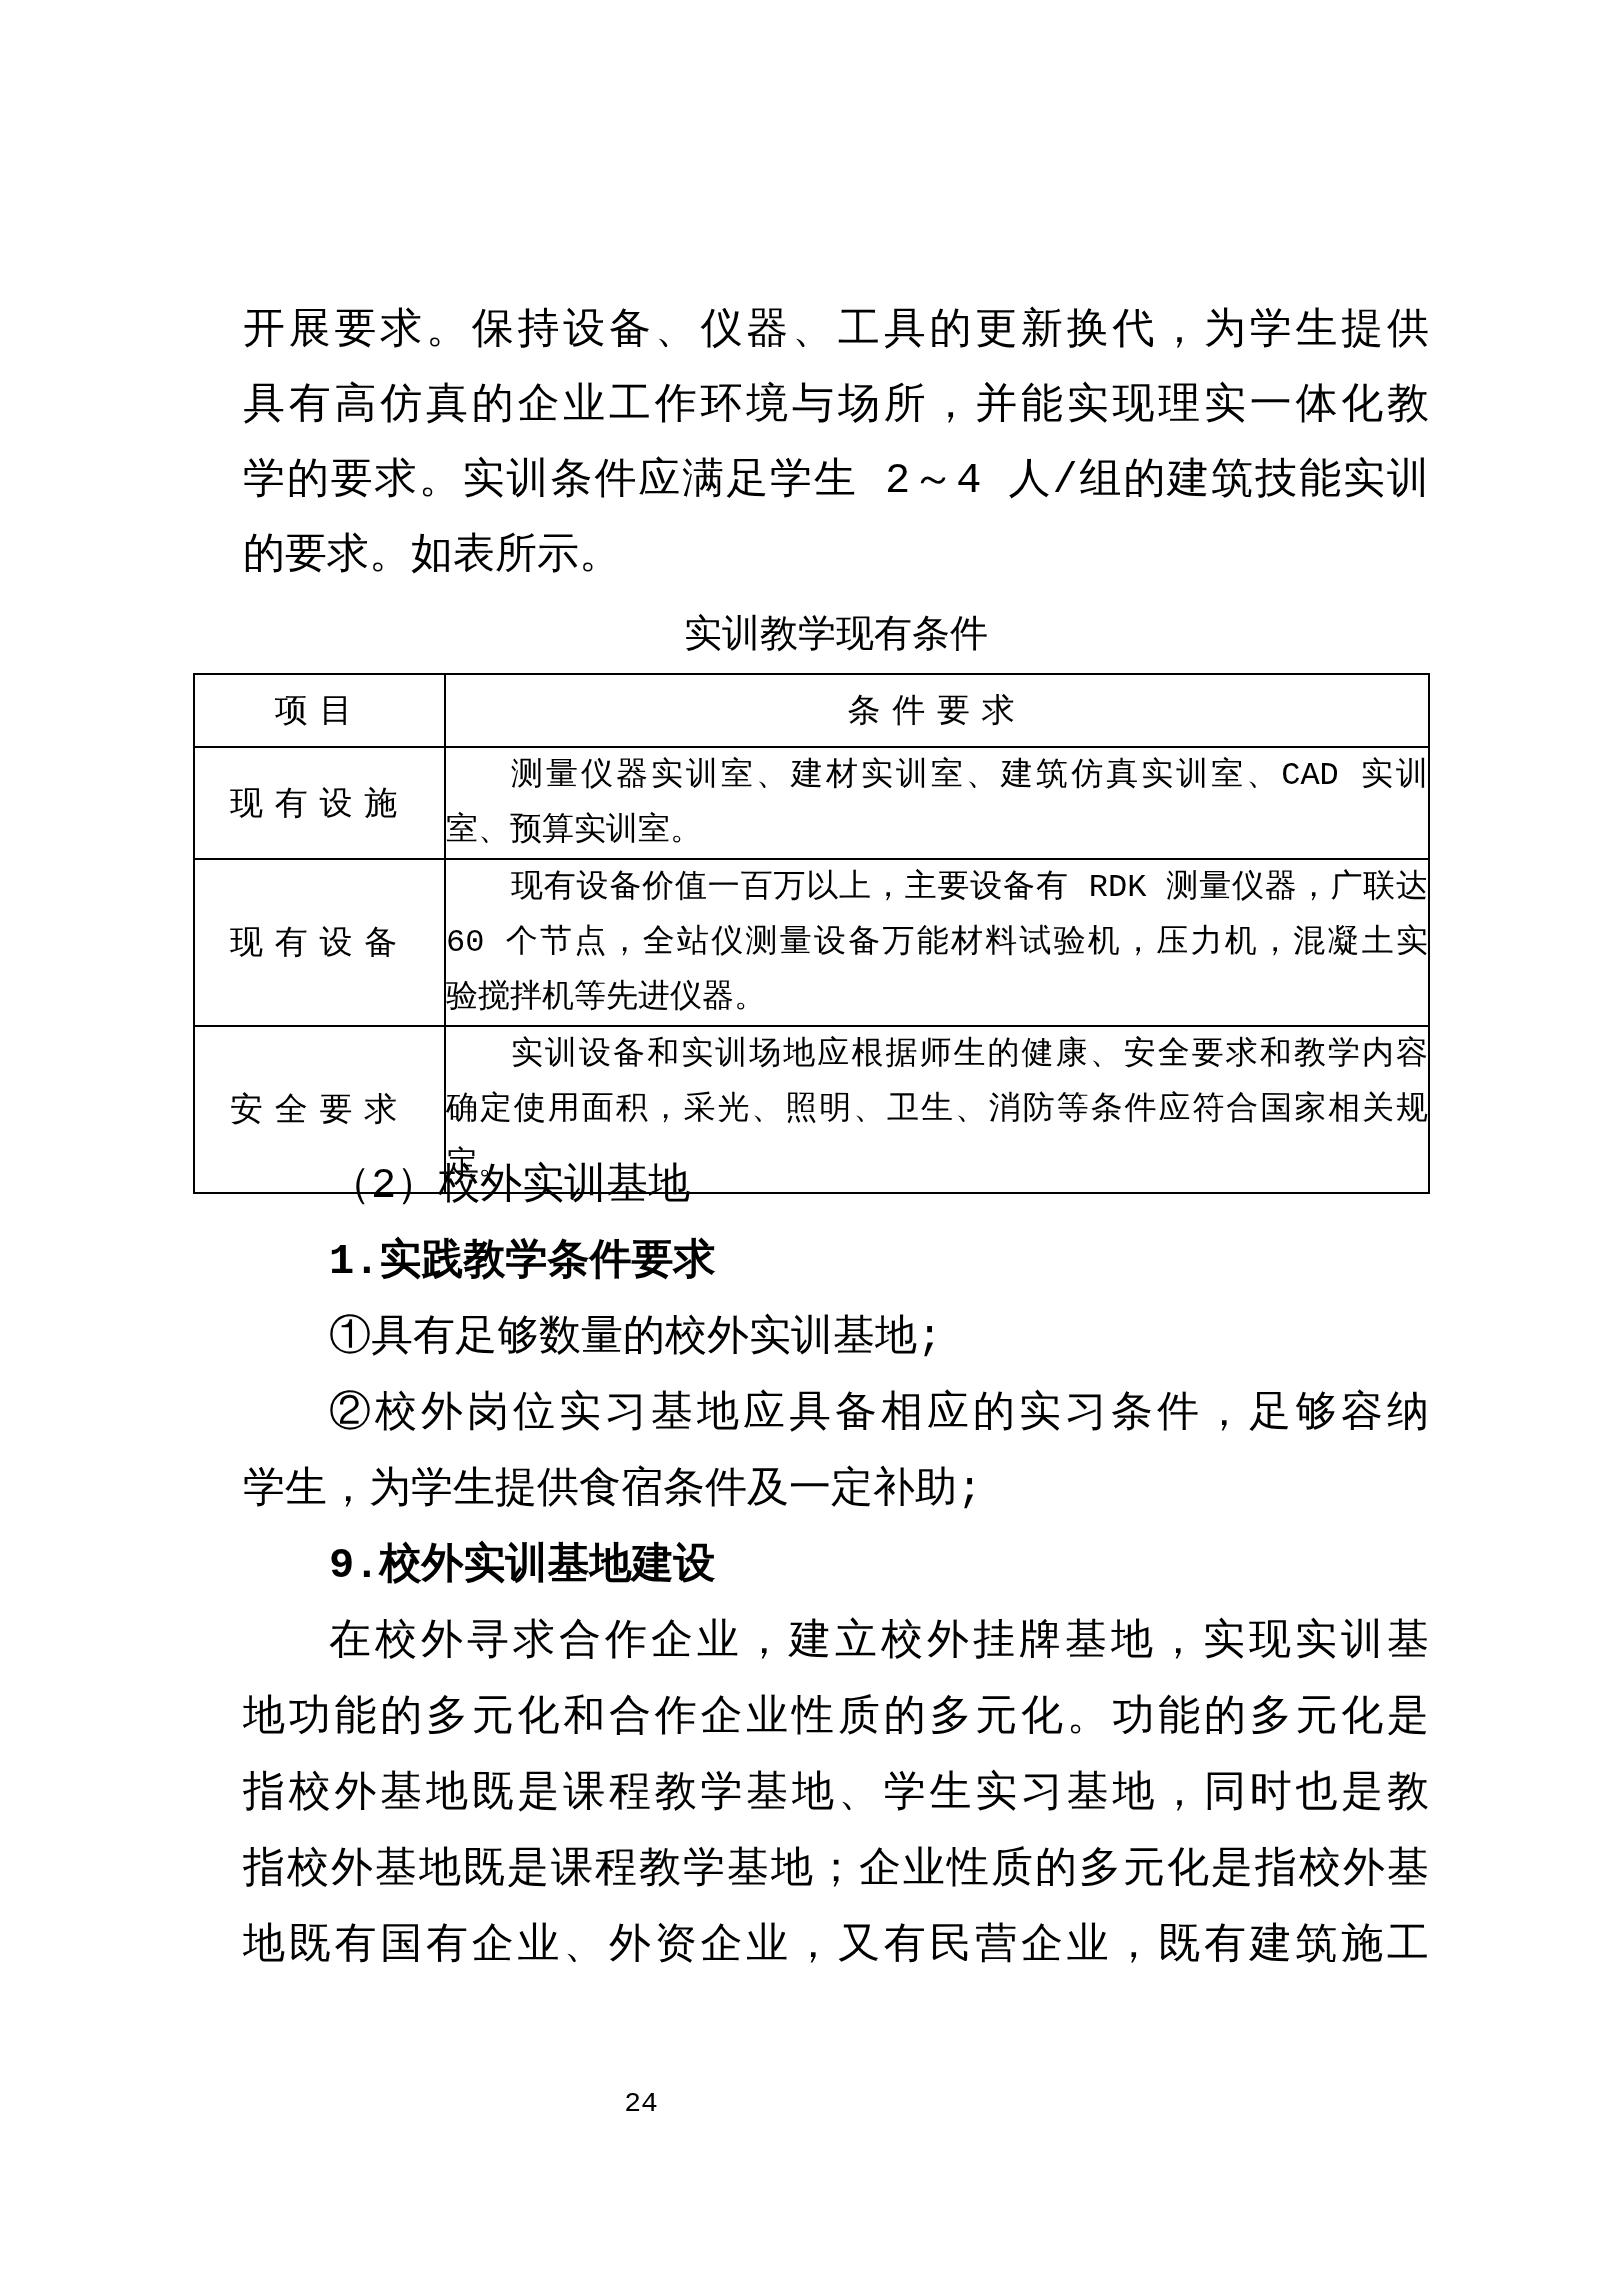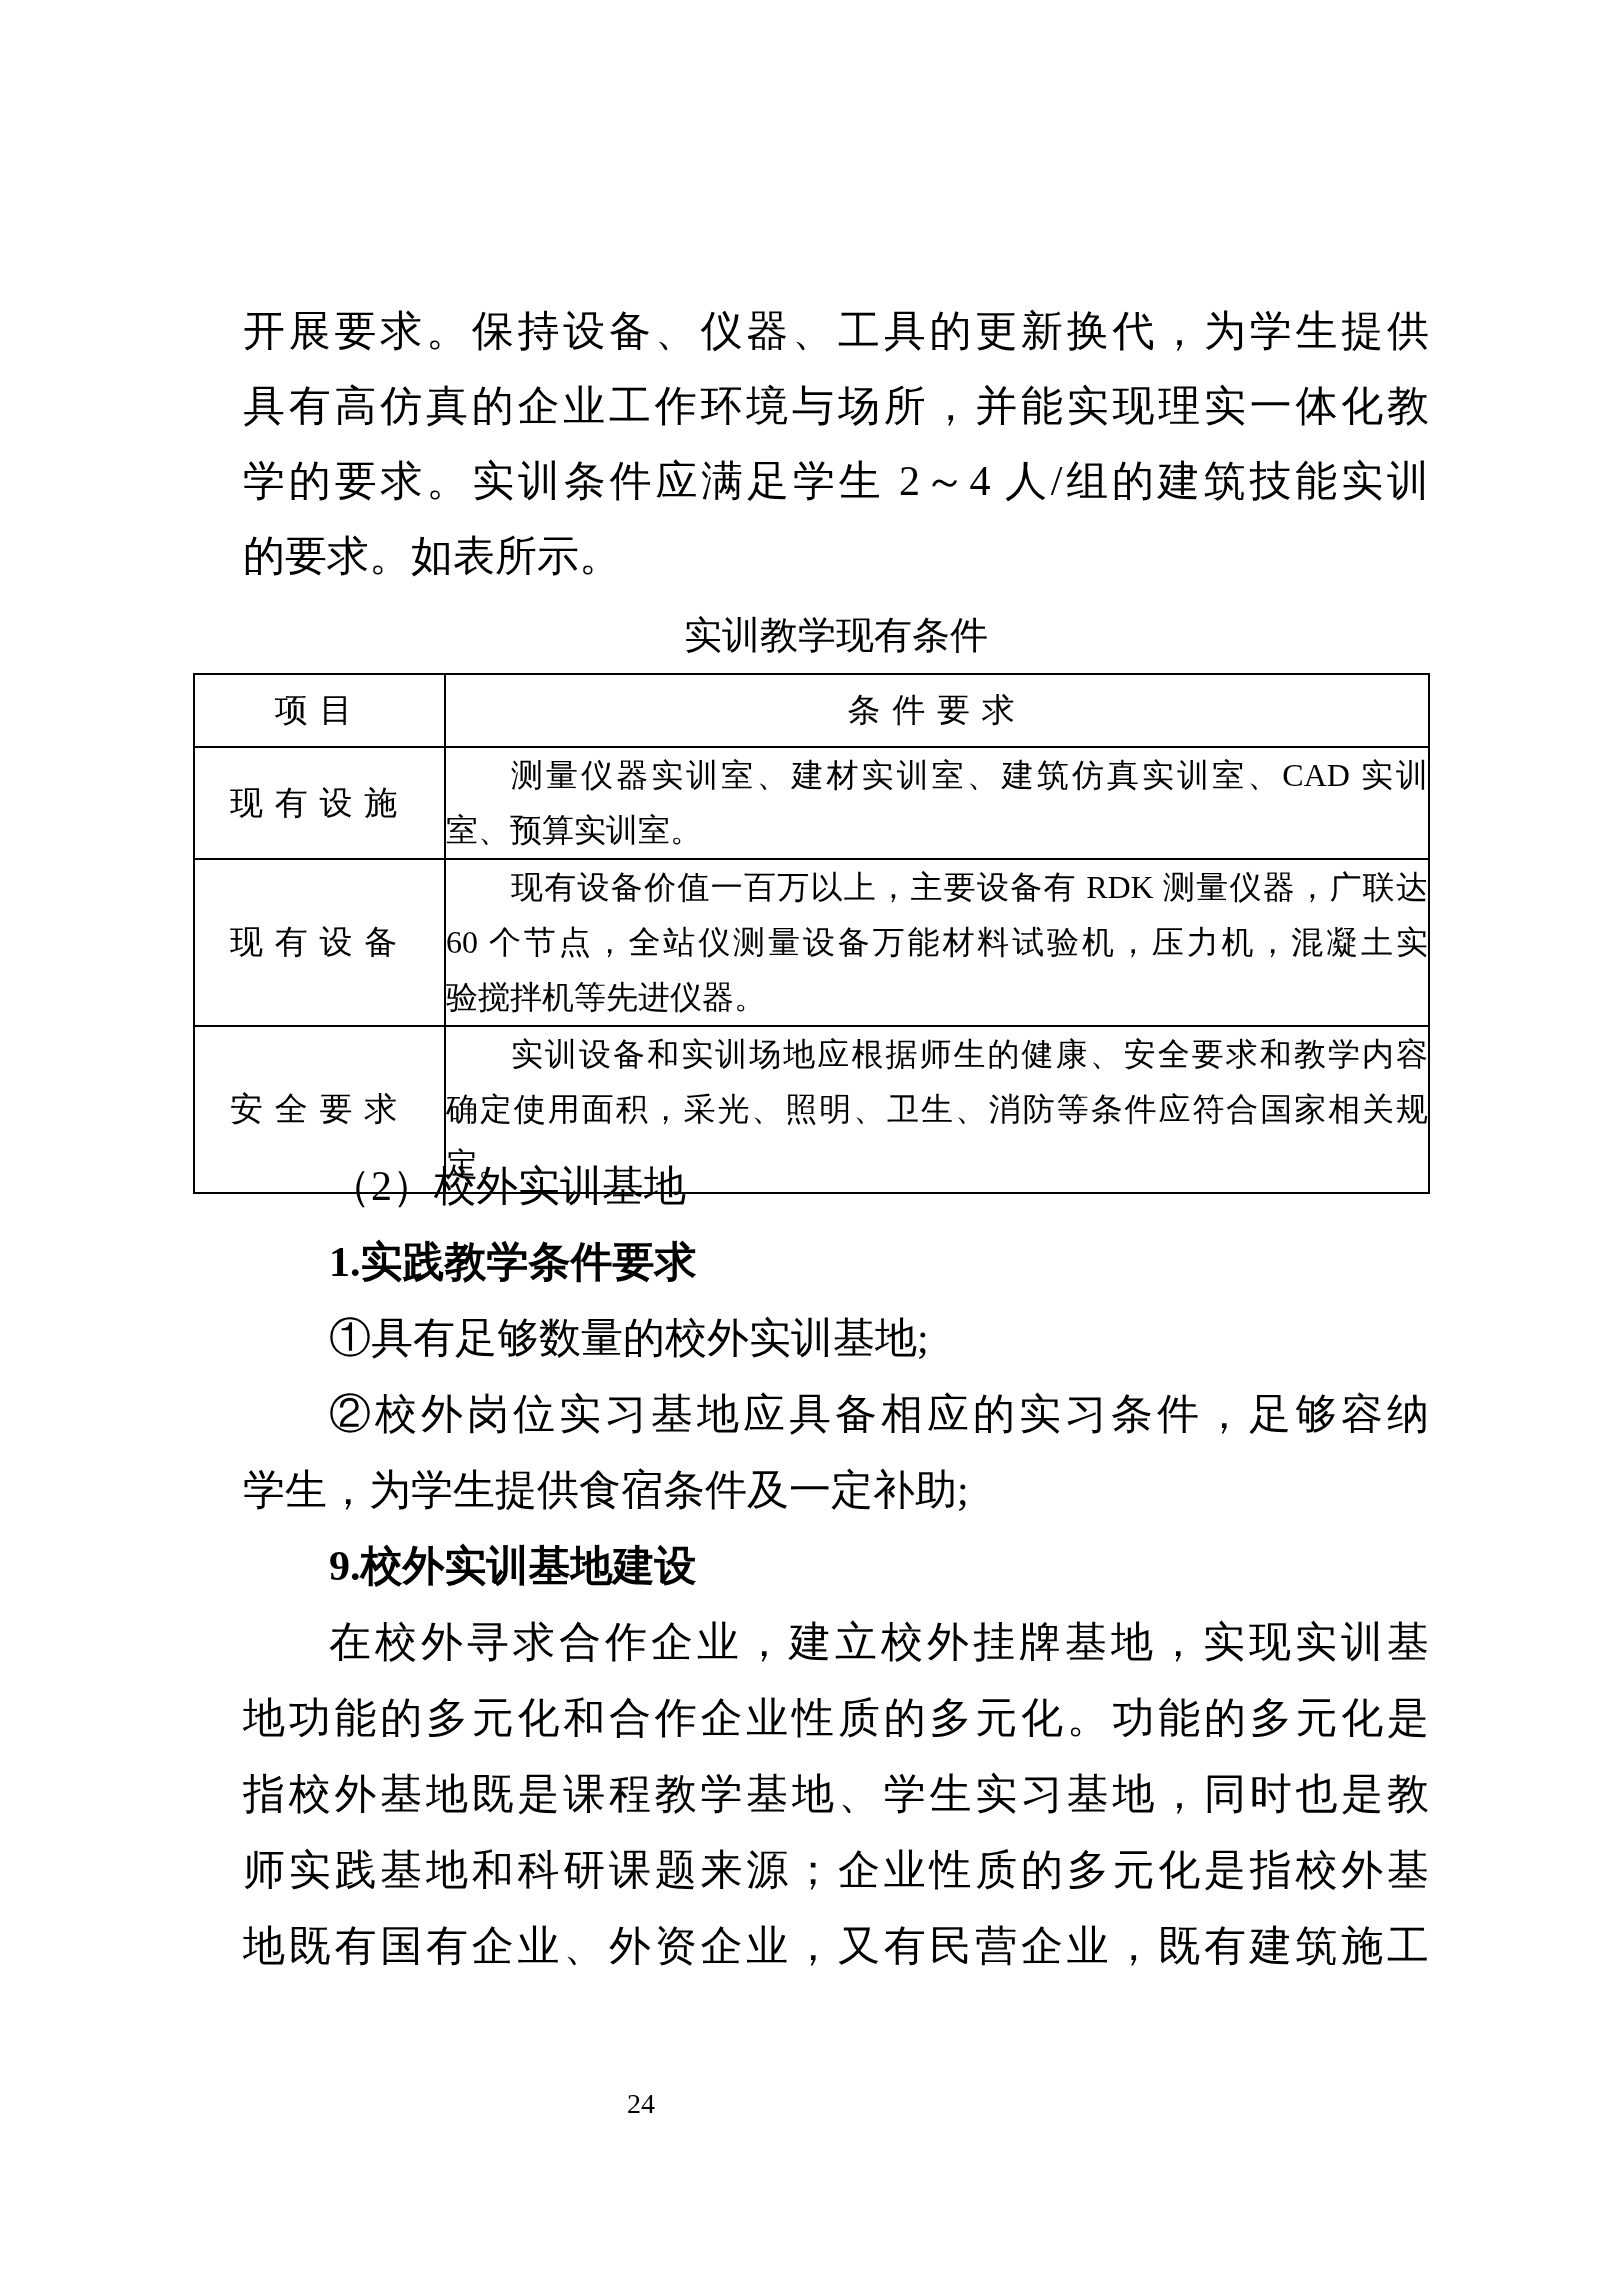--- a/index.html
+++ b/index.html
@@ -1,21 +1,21 @@
 <!DOCTYPE html>
 <html><head>
 <meta charset="utf-8">
 <style>
   html,body{margin:0;padding:0;background:#ffffff;}
   .page{
     position:relative;
     width:1621px;height:2293px;
     background:#ffffff;
     color:#000000;
-    font-family:Liberation Serif, serif;
+    font-family:Liberation Mono, monospace;
     overflow:hidden;
   }
   .para{position:absolute;left:243px;width:1186px;}
   #p1{top:294px;font-size:42px;line-height:75px;}
   .ln{width:100%;}
   .jall{text-align:justify;text-align-last:justify;}
   .ind{text-indent:86px;}
   .bold{font-weight:bold;}
 
   .tbl-title{
@@ -101,20 +101,20 @@
   <div class="para" id="sec">
     <div class="ln ind">（2）校外实训基地</div>
     <div class="ln ind bold">1.实践教学条件要求</div>
     <div class="ln ind">①具有足够数量的校外实训基地;</div>
     <div class="ln ind jall">②校外岗位实习基地应具备相应的实习条件，足够容纳</div>
     <div class="ln">学生，为学生提供食宿条件及一定补助;</div>
     <div class="ln ind bold">9.校外实训基地建设</div>
     <div class="ln ind jall">在校外寻求合作企业，建立校外挂牌基地，实现实训基</div>
     <div class="ln jall">地功能的多元化和合作企业性质的多元化。功能的多元化是</div>
     <div class="ln jall">指校外基地既是课程教学基地、学生实习基地，同时也是教</div>
-    <div class="ln jall">师实践基地和科研课题来源；企业性质的多元化是指校外基</div>
+    <div class="ln jall">指校外基地既是课程教学基地；企业性质的多元化是指校外基</div>
     <div class="ln jall">地既有国有企业、外资企业，又有民营企业，既有建筑施工</div>
   </div>
 
   <div class="pagenum">24</div>
 
 </div>
 
 
 </body></html>

